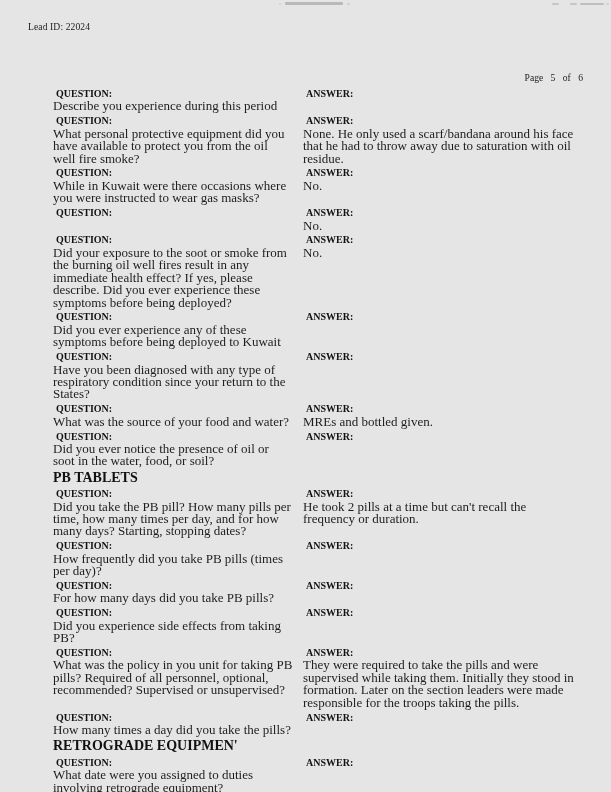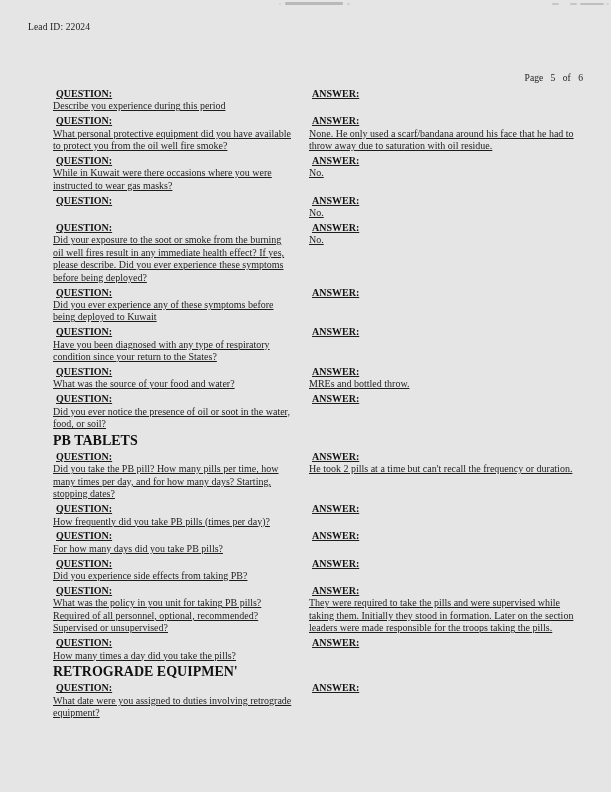--- a/index.html
+++ b/index.html
@@ -32,33 +32,32 @@
   }
 
   .content {
     position: absolute;
     left: 53px; top: 88px;
     width: 534px;
   }
   .qa {
     display: grid;
     grid-template-columns: 250px 1fr;
-    column-gap: 6px;
+    column-gap: 0px;
     margin-bottom: 2.5px;
-    text-decoration: underline;
   }
   .qa .h {
     font-weight: bold;
     font-size: 10px;
     line-height: 12.4px;
     padding-left: 3px;
     color: #111;
   }
   .qa .t {
-    font-size: 10px;
+    font-size: 13px;
     line-height: 12.4px;
     padding-right: 10px;
   }
   .section-title {
     font-weight: bold;
     font-size: 14px;
     line-height: 12.4px;
     margin: 4px 0 4px 0;
     color: #111;
   }
@@ -146,21 +145,21 @@
           <div class="h">ANSWER:</div>
         </div>
       </div>
       <div class="qa">
         <div class="col">
           <div class="h">QUESTION:</div>
           <div class="t">What was the source of your food and water?</div>
         </div>
         <div class="col">
           <div class="h">ANSWER:</div>
-          <div class="t">MREs and bottled throw.</div>
+          <div class="t">MREs and bottled given.</div>
         </div>
       </div>
       <div class="qa">
         <div class="col">
           <div class="h">QUESTION:</div>
           <div class="t">Did you ever notice the presence of oil or soot in the water, food, or soil?</div>
         </div>
         <div class="col">
           <div class="h">ANSWER:</div>
         </div>

